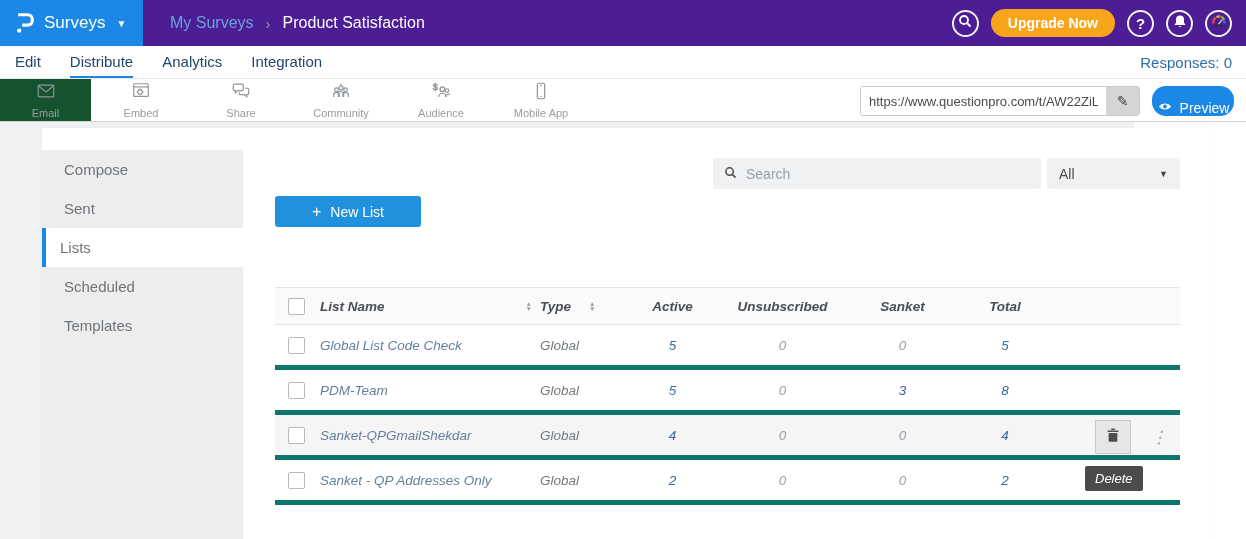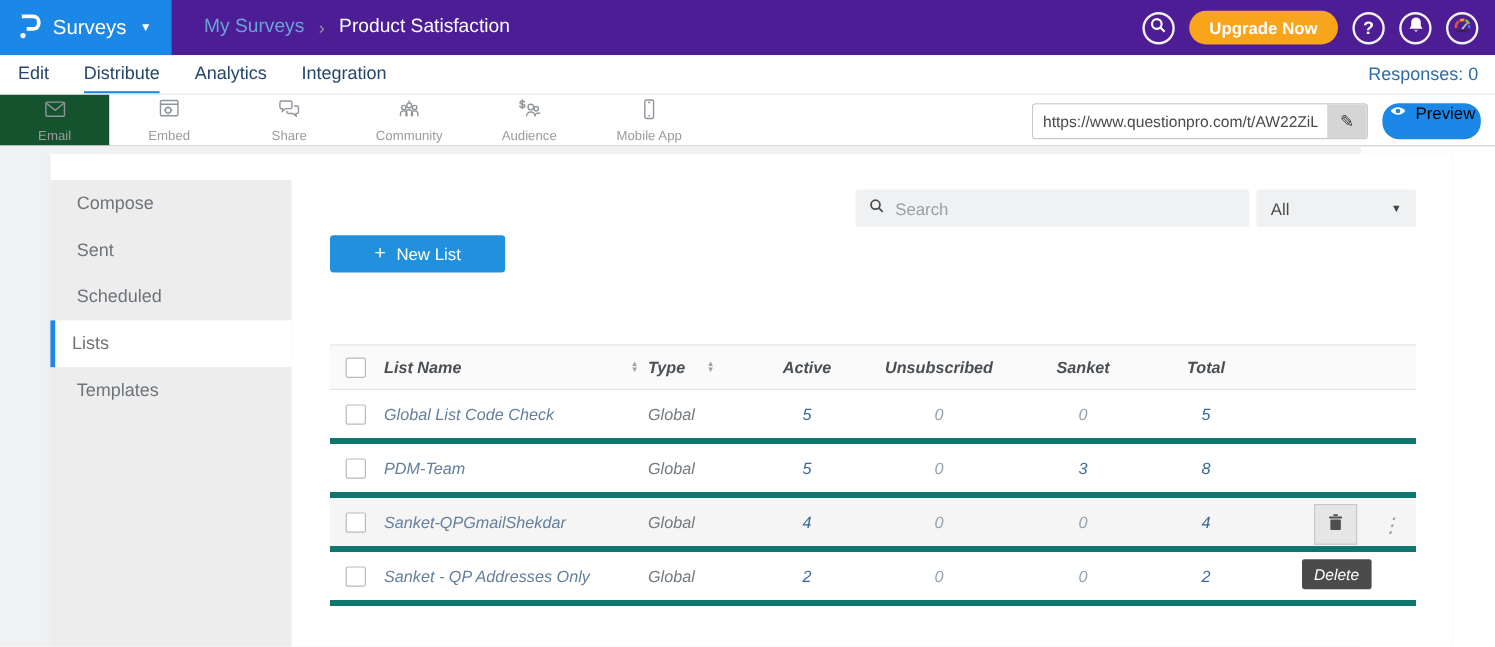--- a/index.html
+++ b/index.html
@@ -29,21 +29,21 @@
   
   .toolbar { position:absolute; left:0; top:78px; width:1246px; height:44px; background:#fff; border-top:1px solid #e8e8e8; border-bottom:1px solid #d2d2d2; }
   .channels { display:flex; height:100%; }
   .channel { width:100px; height:100%; display:flex; flex-direction:column; align-items:center; justify-content:center; gap:2px; cursor:pointer; }
   .channel.active { background:#14532d; width:91px; }
   .channel-label { font-size:11px; color:#9b9b9b; }
   .channel svg { stroke:#8f959b; fill:none; stroke-width:1.3; }
   .url-field { position:absolute; left:860px; top:7px; width:280px; height:30px; border:1px solid #c9c9c9; border-radius:3px; background:#fff; display:flex; overflow:hidden; }
   .url-input { flex:1; border:none; outline:none; font-size:13px; color:#4a4a4a; padding:0 8px; font-family:"Liberation Sans", sans-serif; white-space:nowrap; }
   .url-edit { width:33px; background:#d5d5d5; display:flex; align-items:center; justify-content:center; font-size:14px; color:#3e3e3e; cursor:pointer; }
-  .preview-btn { position:absolute; left:1152px; top:7px; width:82px; height:30px; background:#1b87e6; border:none; border-radius:14px; color:#000000; font-size:14px; display:flex; align-items:flex-start; justify-content:center; gap:7px; cursor:pointer; }
+  .preview-btn { position:absolute; left:1152px; top:7px; width:82px; height:30px; background:#1b87e6; border:none; border-radius:14px; color:#ffffff; font-size:14px; display:flex; align-items:flex-end; justify-content:center; gap:7px; cursor:pointer; }
 
   
   .content { position:absolute; left:0; top:122px; width:1134px; bottom:0; background:#f0f1f2; }
   .card { position:absolute; left:42px; top:6px; width:1168px; bottom:0; background:#fff; box-shadow:0 0 3px rgba(0,0,0,0.05); }
   .side { position:absolute; left:0; top:22px; width:201px; bottom:0; background:#ededee; }
   .side-item { height:39px; display:flex; align-items:center; padding-left:18px; font-size:15px; color:#6e7479; cursor:pointer; border-left:4px solid transparent; }
   .side-item.active { background:#fff; border-left-color:#1b87e6; padding-left:14px; }
   .main { position:absolute; left:201px; top:0; right:0; bottom:0;padding-left:31px; }
 
   .search-box { position:absolute; left:470px; top:30px; width:328px; height:31px; background:#f0f1f2; border-radius:2px; display:flex; align-items:center; padding:0 11px; gap:9px; }
@@ -233,22 +233,22 @@
     <span>Preview</span>
   </button>
 </div>
 
 <div class="content">
   <div class="card">
 
     <div class="side">
       <div class="side-item">Compose</div>
       <div class="side-item">Sent</div>
+      <div class="side-item active">Lists</div>
       <div class="side-item">Scheduled</div>
-      <div class="side-item active">Lists</div>
       <div class="side-item">Templates</div>
     </div>
 
     <div class="main">
 
       <div class="search-box">
         <span>
           <svg width="13" height="13" viewBox="0 0 14 14">
               <circle cx="6" cy="6" r="4"></circle>
               <line x1="9" y1="9" x2="12.5" y2="12.5"></line>

